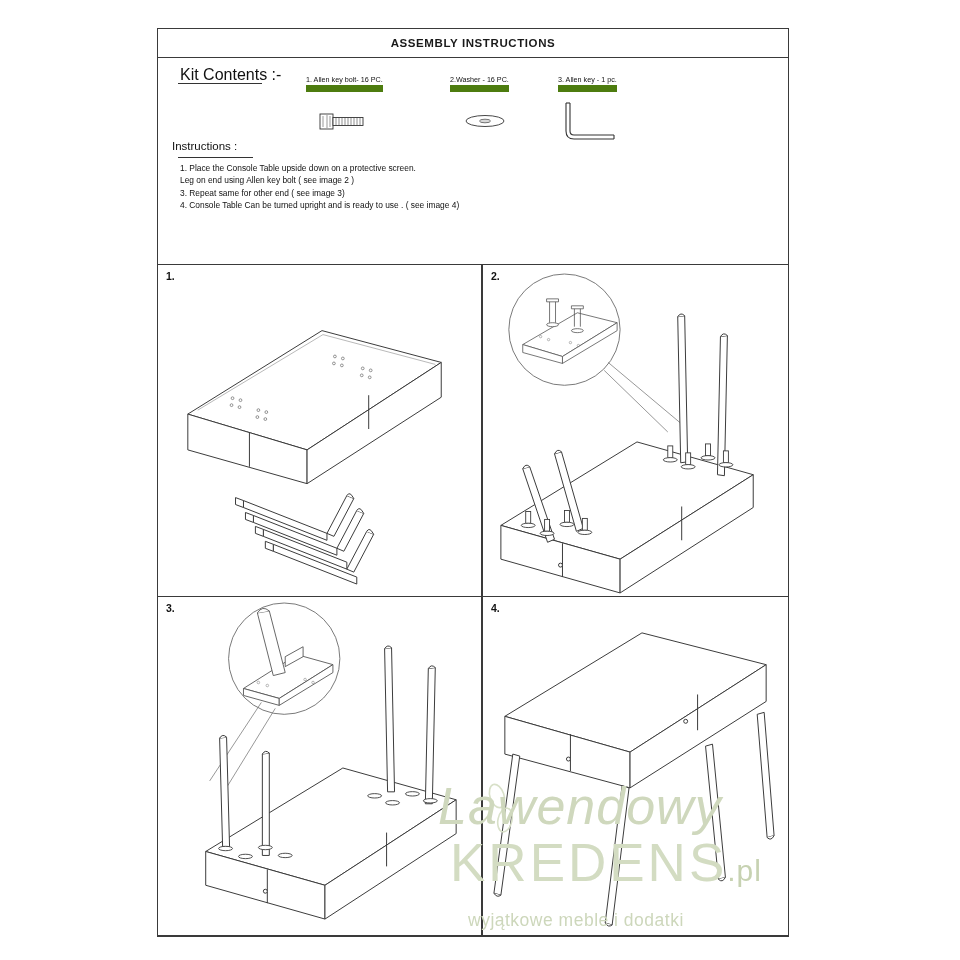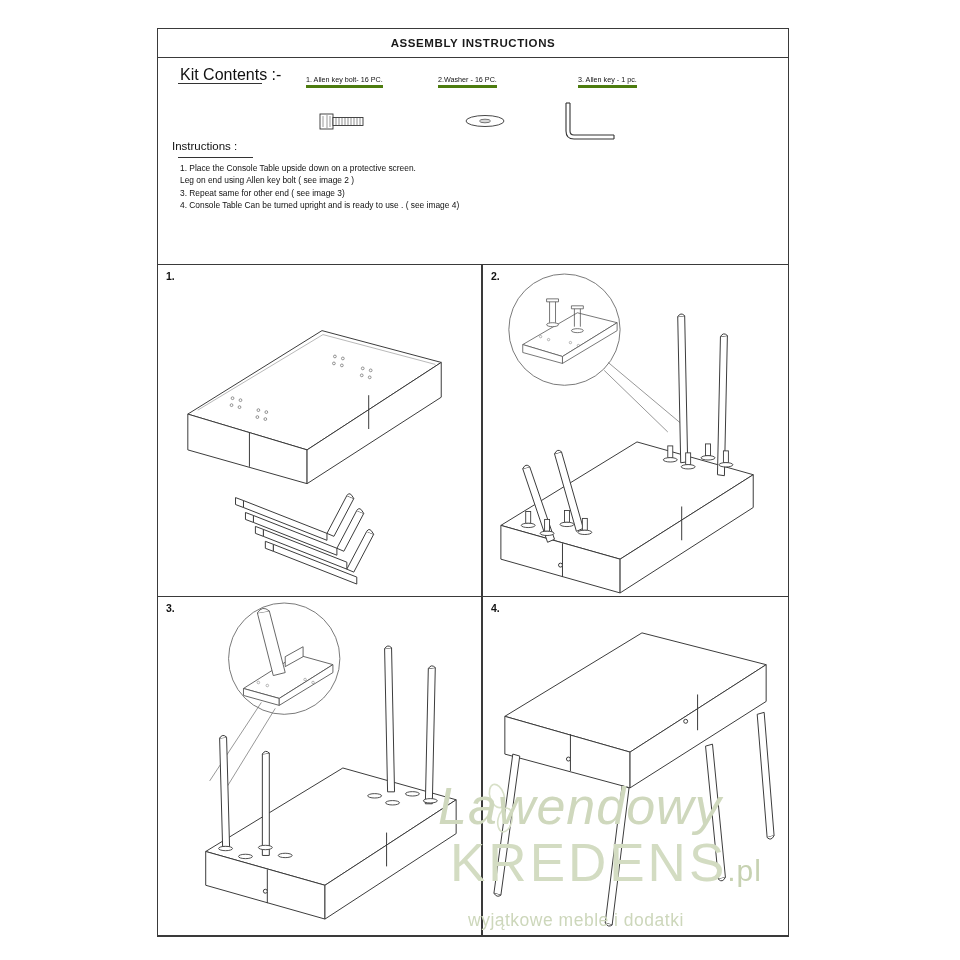--- a/index.html
+++ b/index.html
@@ -64,21 +64,21 @@
   }
   .kit-item {
     position: absolute;
     font-size: 7.2px;
     color: #111;
     text-align: center;
     white-space: nowrap;
   }
   .kit-item .cap-ul {
     display: block;
-    border-bottom: 3px solid #4d7c0f;
+    border-bottom: 7px solid #4d7c0f;
     padding-bottom: 1px;
   }
   .kit-art {
     position: absolute;
   }
   .instr-head {
     position: absolute;
     left: 14px;
     top: 111px;
     font-size: 11.5px;
@@ -196,31 +196,31 @@
     </div>
     <div class="kit-art" style="left:160px; top:78px;">
       <svg width="60" height="30" viewBox="0 0 60 30">
         <rect x="2" y="7" width="13" height="15" fill="#fff" stroke="#333" stroke-width="0.9"></rect>
         <path d="M5 9 L5 20 M9 8 L9 21 M12 9 L12 20" stroke="#555" stroke-width="0.6"></path>
         <rect x="15" y="10.5" width="30" height="8" fill="#fff" stroke="#333" stroke-width="0.9"></rect>
         <path d="M18 10.5 L18 18.5 M21 10.5 L21 18.5 M24 10.5 L24 18.5 M27 10.5 L27 18.5 M30 10.5 L30 18.5 M33 10.5 L33 18.5 M36 10.5 L36 18.5 M39 10.5 L39 18.5 M42 10.5 L42 18.5" stroke="#444" stroke-width="0.6"></path>
       </svg>
     </div>
 
-    <div class="kit-item" style="left:280px; top:46px;">
+    <div class="kit-item" style="left:292px; top:46px;">
       <span class="cap-ul">2.Washer - 16 PC.</span>
     </div>
     <div class="kit-art" style="left:305px; top:80px;">
       <svg width="44" height="24" viewBox="0 0 44 24">
         <ellipse cx="22" cy="12" rx="19" ry="5.5" fill="#fff" stroke="#333" stroke-width="0.9"></ellipse>
         <ellipse cx="22" cy="12" rx="5.5" ry="1.8" fill="#d8d8d8" stroke="#444" stroke-width="0.7"></ellipse>
       </svg>
     </div>
 
-    <div class="kit-item" style="left:400px; top:46px;margin-left:20px;">
+    <div class="kit-item" style="left:400px; top:46px;">
       <span class="cap-ul">3. Allen key - 1 pc.</span>
     </div>
     <div class="kit-art" style="left:400px; top:68px;">
       <svg width="70" height="50" viewBox="0 0 70 50">
         <path d="M8 6 L8 34 Q8 42 16 42 L56 42" fill="none" stroke="#333" stroke-width="1.1"></path>
         <path d="M12 6 L12 34 Q12 38 16 38 L56 38" fill="none" stroke="#333" stroke-width="1.1"></path>
         <path d="M8 6 L12 6" stroke="#333" stroke-width="1.1"></path>
         <path d="M56 38 L56 42" stroke="#333" stroke-width="1.1"></path>
       </svg>
     </div>

